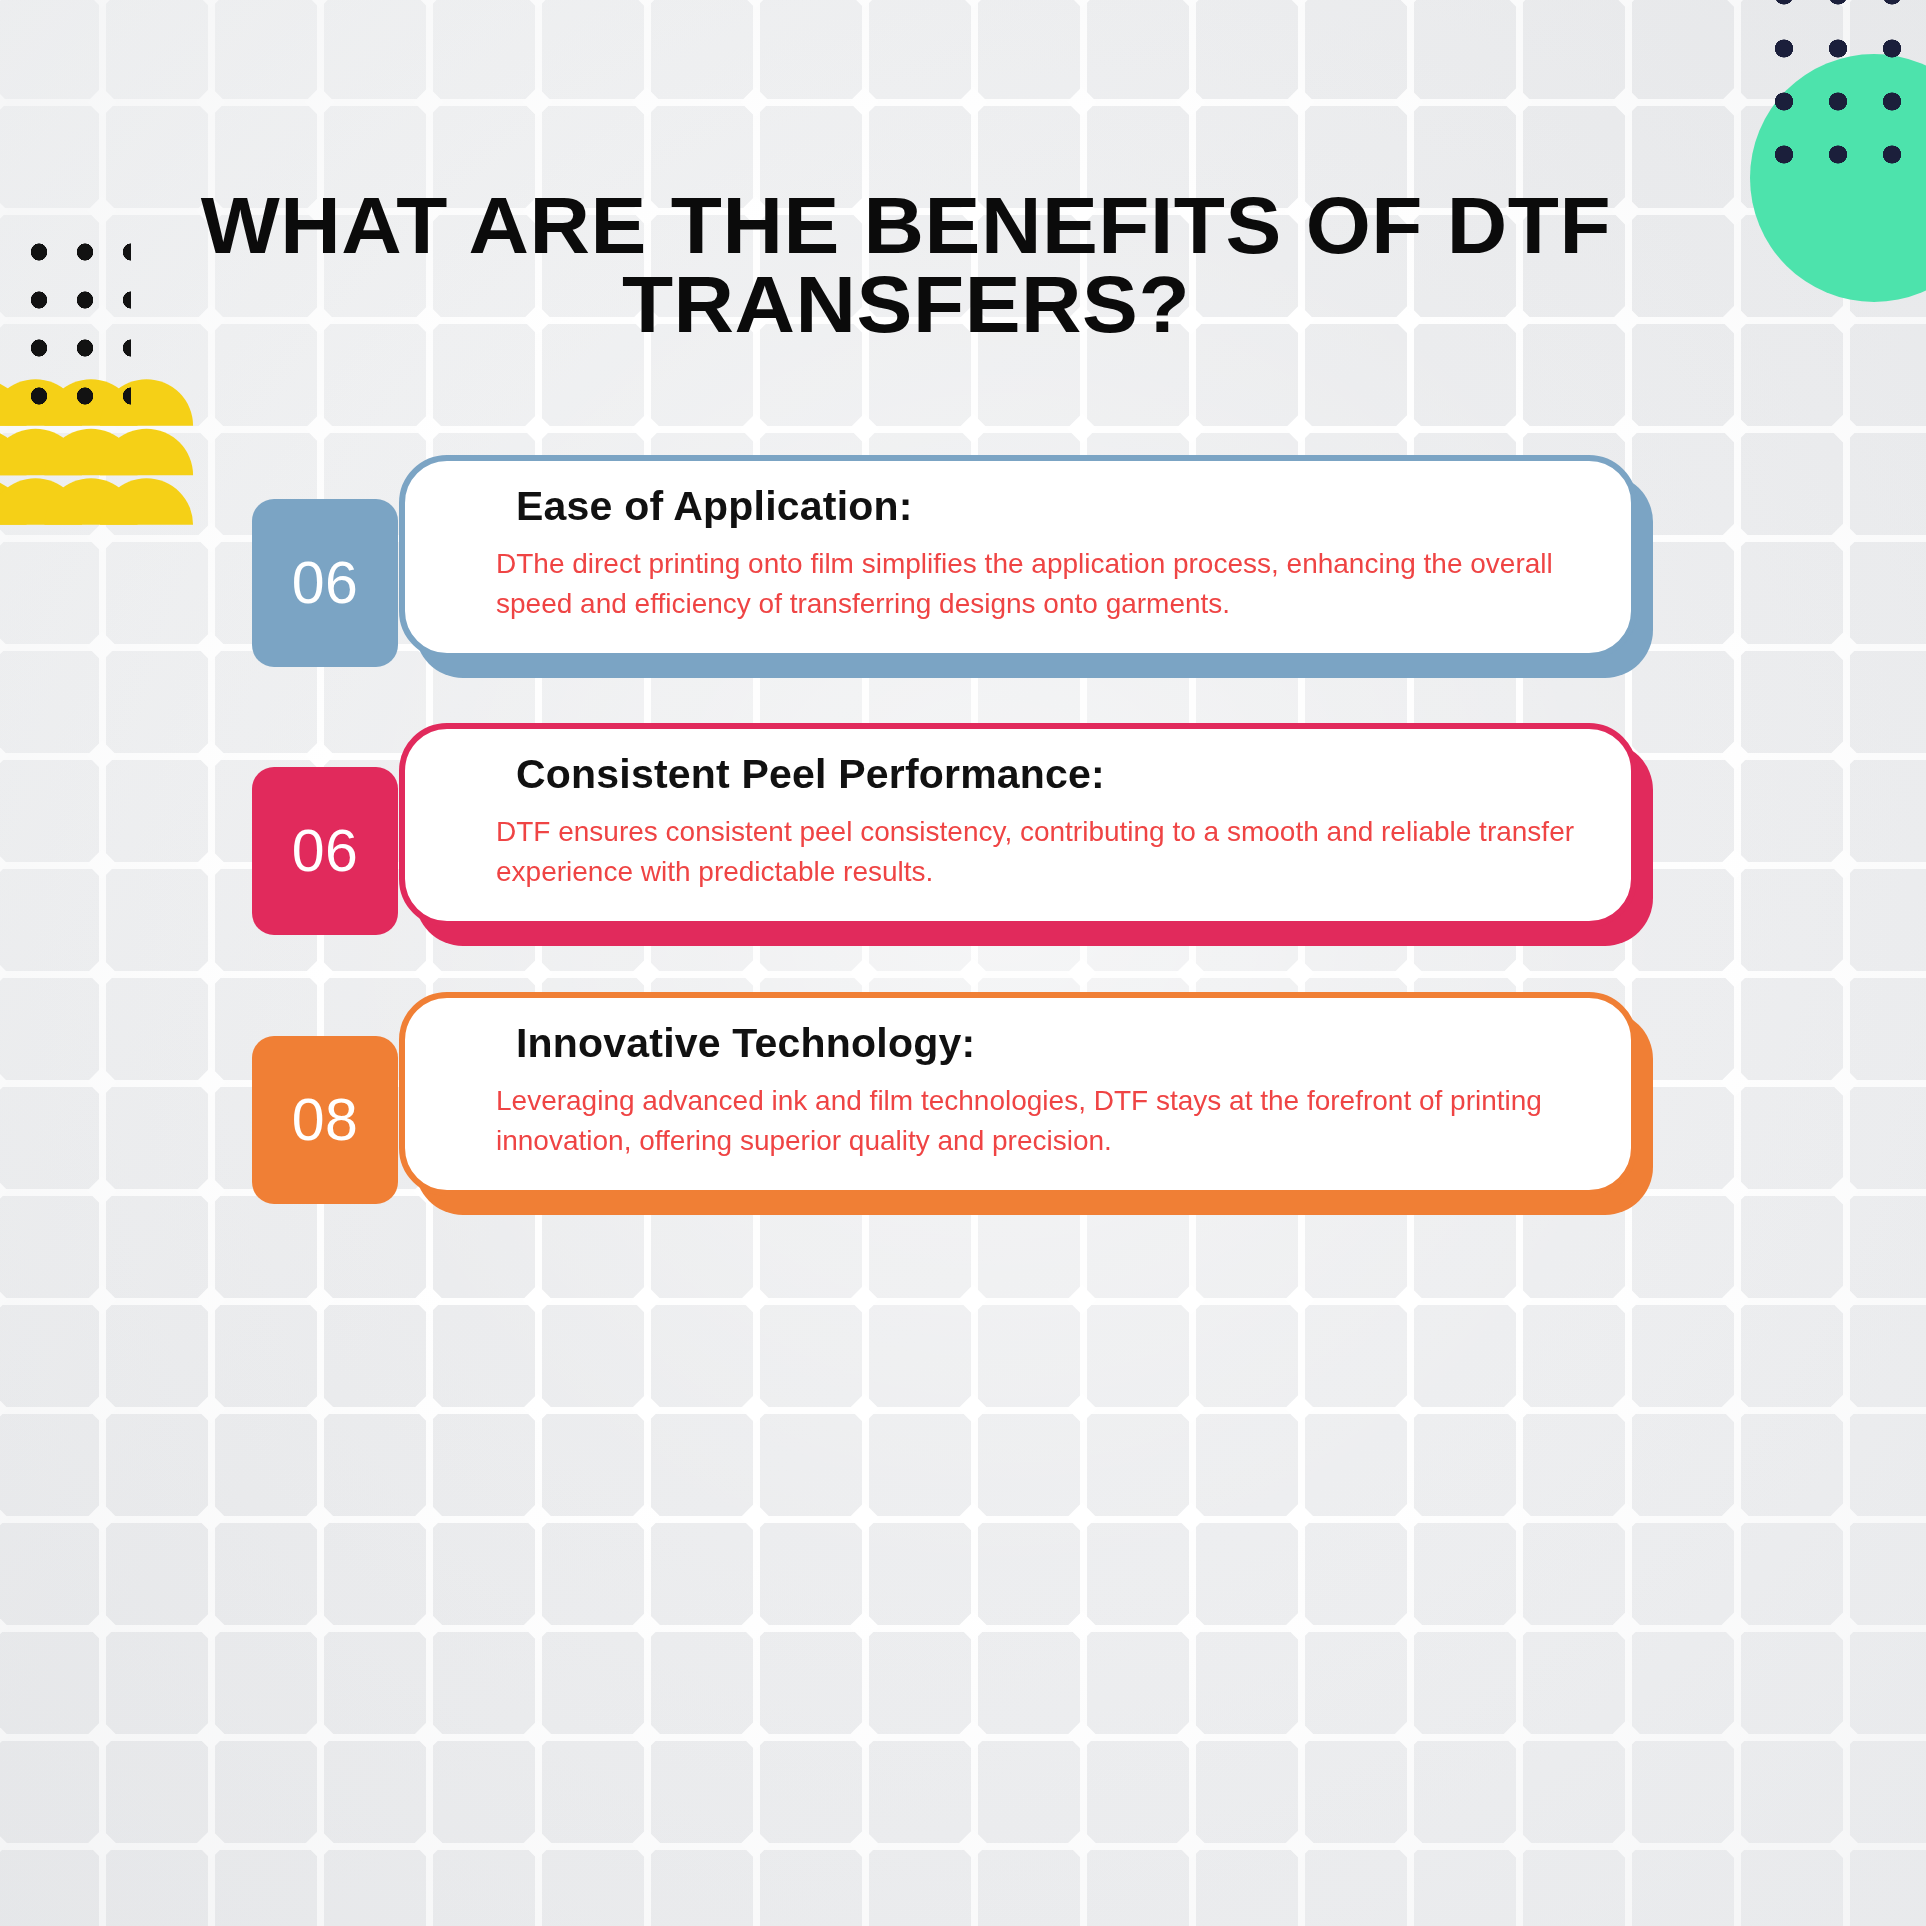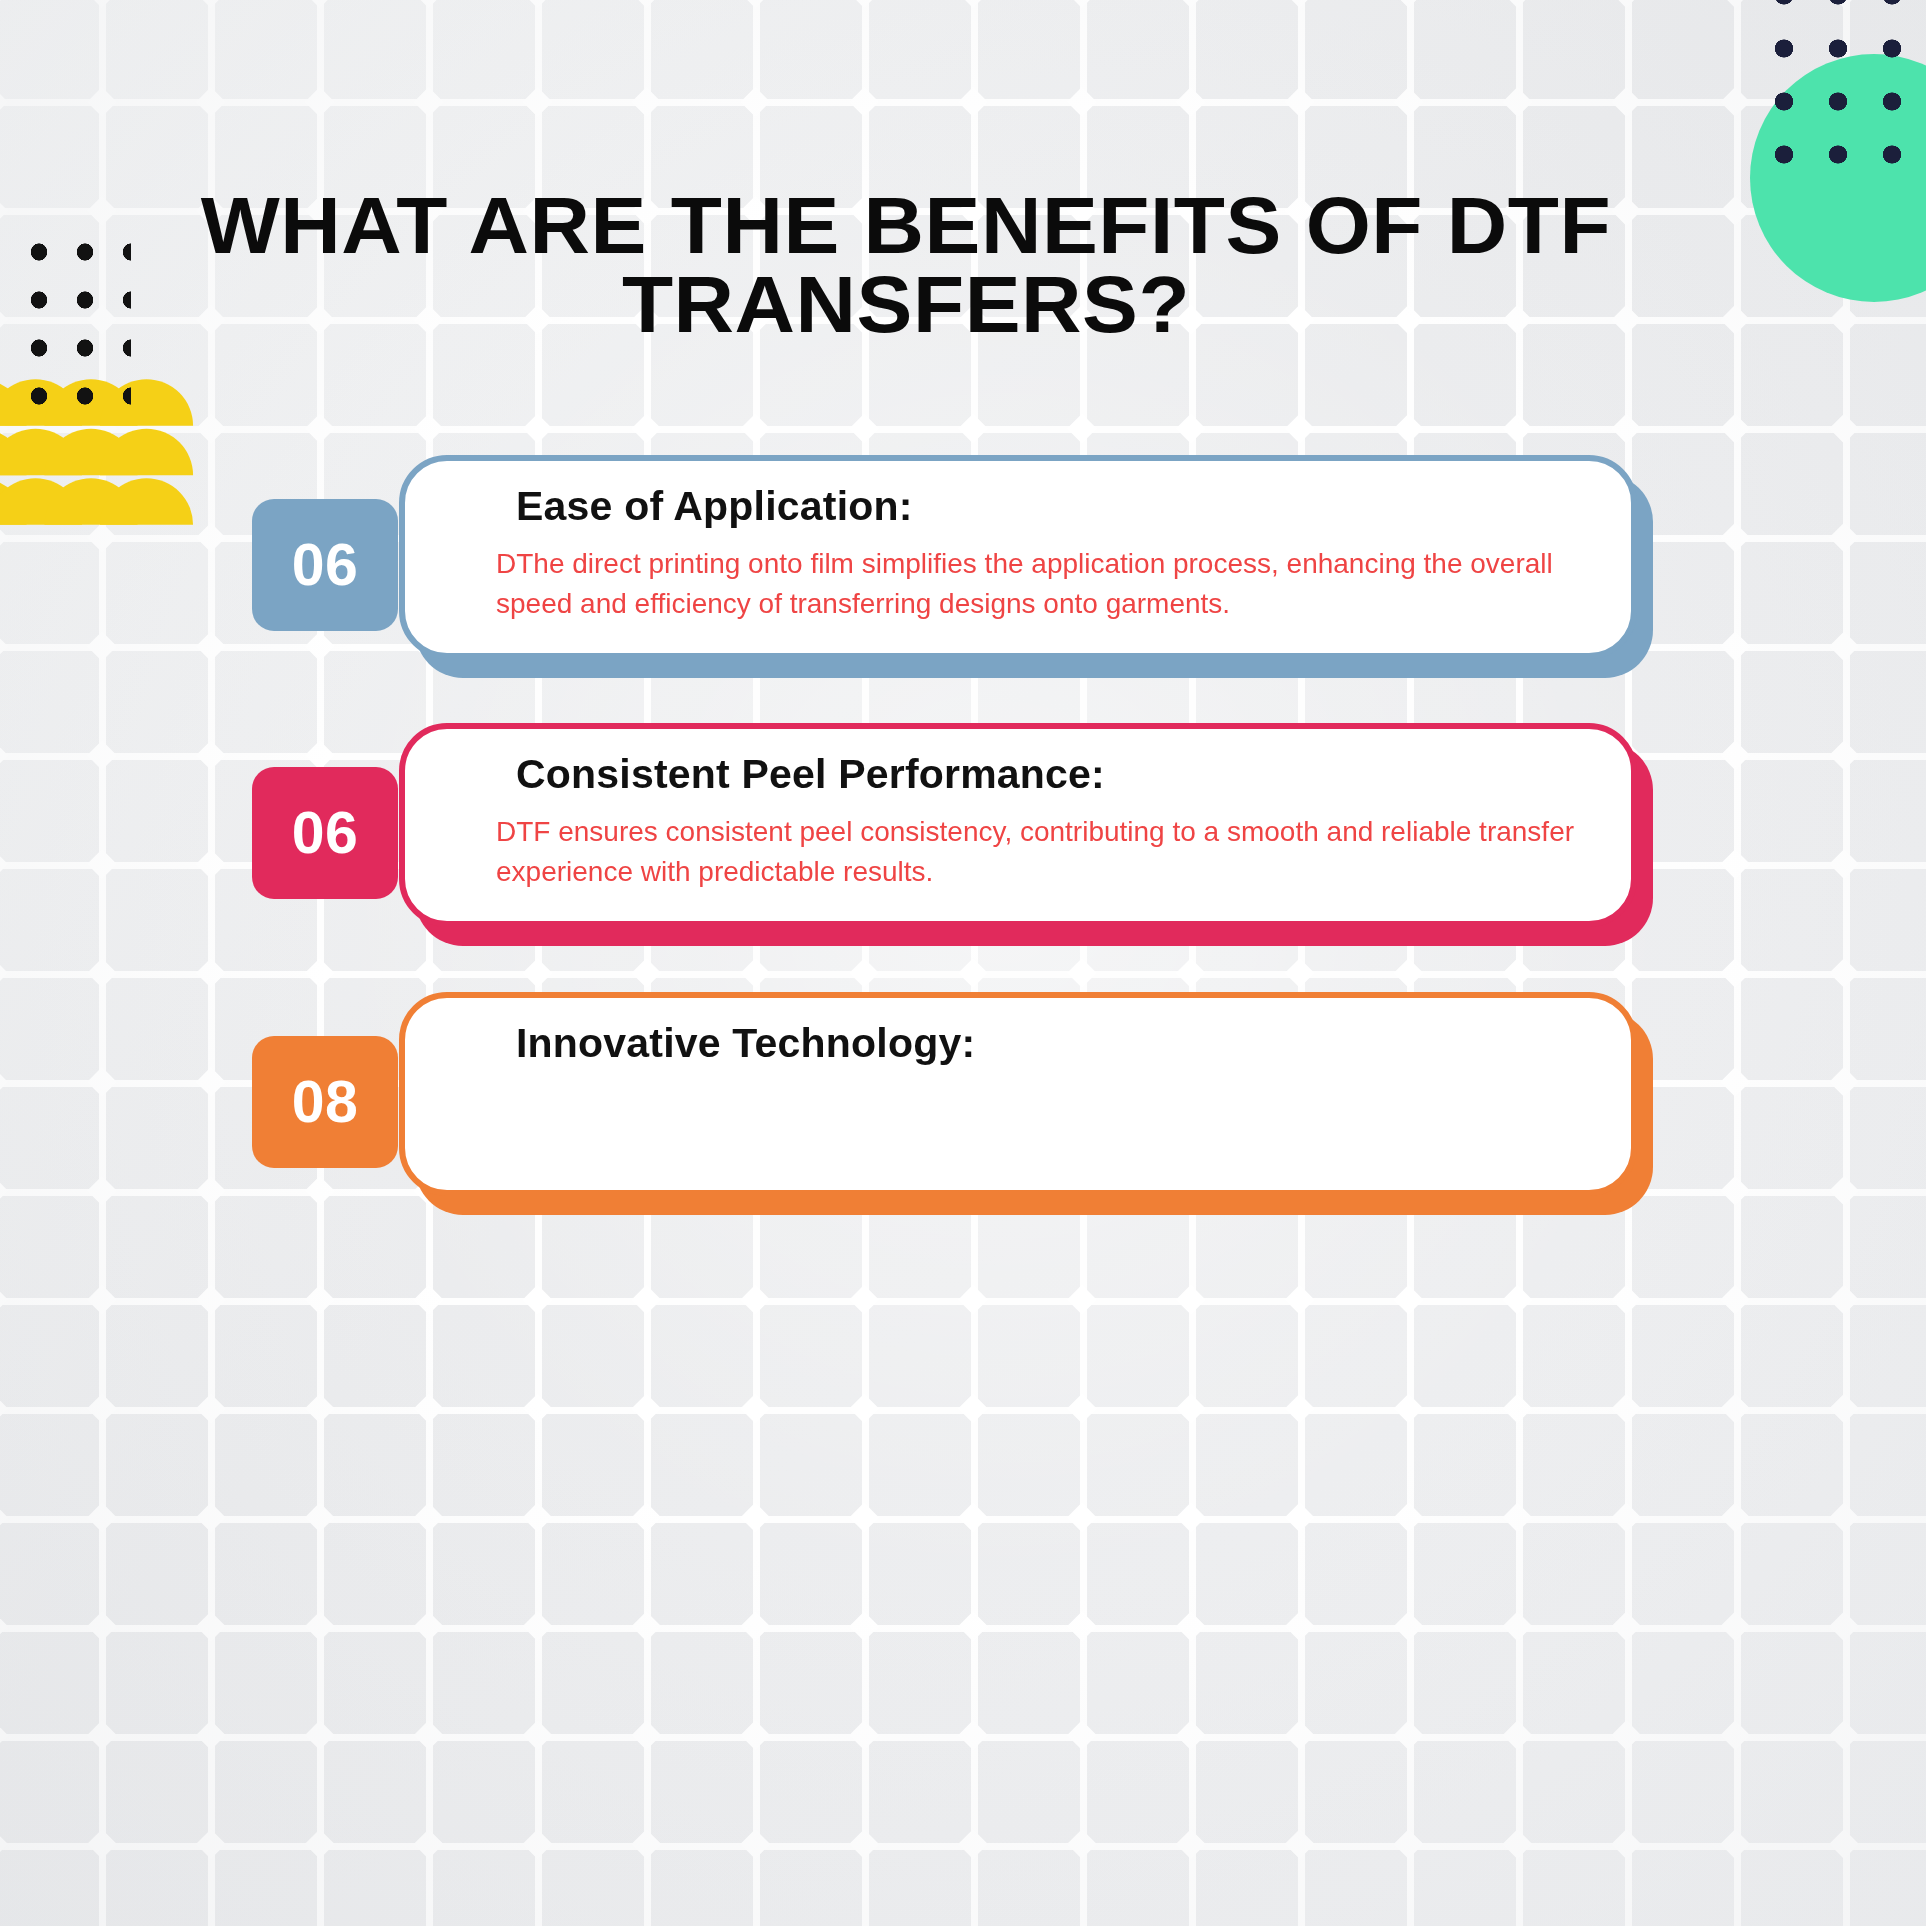--- a/index.html
+++ b/index.html
@@ -123,28 +123,28 @@
   }
   .card-row.r1 { top: 455px; }
   .card-row.r2 { top: 723px; }
   .card-row.r3 { top: 992px; }
 
   .badge {
     position: absolute;
     left: 0px;
     top: 44px;
     width: 146px;
-    height: 132px;
+    height: 168px;
     border-radius: 22px;
     display: flex;
     align-items: center;
     justify-content: center;
     color: #FFFFFF;
     font-family: "Liberation Sans", sans-serif;
-    font-weight: 700;
+    font-weight: 400;
     font-size: 59px;
     letter-spacing: 0.5px;
     z-index: 3;
   }
 
   .panel-wrap {
     position: absolute;
     left: 147px;
     top: 0px;
     width: 1238px;
@@ -638,20 +638,21 @@
         </div>
       </div>
     </div>
 
     <div class="card-row r3">
       <div class="badge" id="badge-2" style="background: rgb(240, 127, 53);">08</div>
       <div class="panel-wrap">
         <div class="panel-shadow" id="shadow-2" style="background: rgb(240, 127, 53);"></div>
         <div class="panel" id="panel-2" style="border-color: rgb(240, 127, 53);">
           <div class="card-title">Innovative Technology:</div>
+          <div class="card-body">Leveraging advanced ink and film technologies, DTF stays at the forefront of printing innovation, offering superior quality and precision.</div>
         </div>
       </div>
     </div>
 
   </div>
 
 
 </div>
 
 

